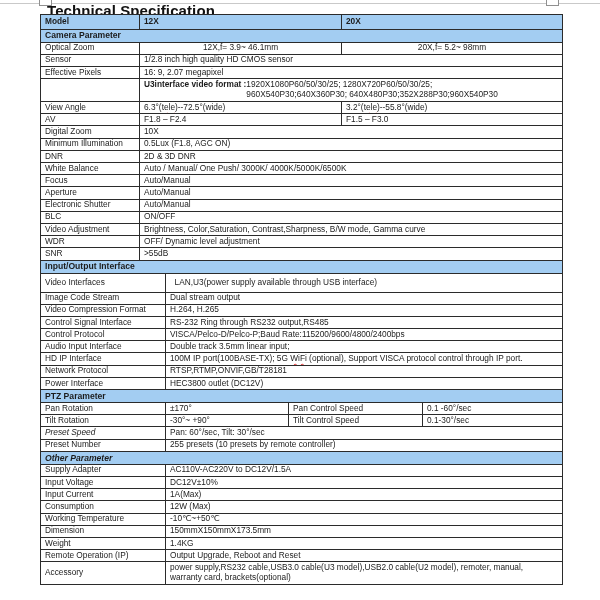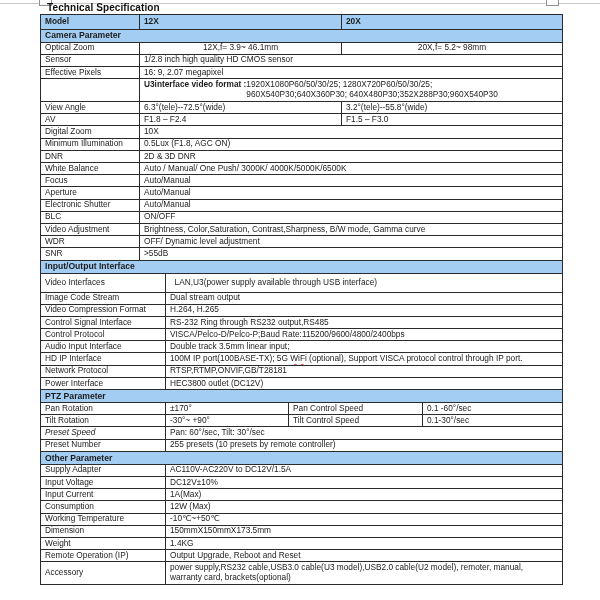--- a/index.html
+++ b/index.html
@@ -8,21 +8,21 @@
     font-family:"Liberation Sans","DejaVu Sans",sans-serif;
     color:#1c1c1c;overflow:hidden;
   }
   
   .top-line{position:absolute;left:0;top:3px;width:600px;height:1px;background:#c9c9c9;}
   .handle{position:absolute;top:0;width:11px;height:5px;background:#fff;border:1px solid #909090;border-top:none;}
   .handle.left{left:39px;}
   .handle.right{left:546px;}
 
   .doc-title{
-    position:absolute;left:47px;top:2px;font-size:10px;font-weight:bold;color:#111;
+    position:absolute;left:47px;top:2px;font-size:15px;font-weight:bold;color:#111;
     letter-spacing:0.1px;
   }
 
   .tbl{
     position:absolute;left:40px;top:14px;width:523px;
     border:1px solid var(--border,#2b2b2b);box-sizing:border-box;background:#fff;
   }
   .row{display:flex;box-sizing:border-box;height:12.2px;border-bottom:1px solid var(--border,#2b2b2b);}
   .row:last-child{border-bottom:none;}
   .row.header{height:14.5px;}
@@ -190,21 +190,21 @@
     </div>
     <div class="row">
       <div class="cell" style="width: 125px; font-style: italic;">Preset Speed</div>
       <div class="cell" style="width: 396px;">Pan: 60°/sec, Tilt: 30°/sec</div>
     </div>
     <div class="row">
       <div class="cell" style="width: 125px;">Preset Number</div>
       <div class="cell" style="width: 396px;">255 presets (10 presets by remote controller)</div>
     </div>
     <div class="row section">
-      <div class="cell" style="width: 521px;">Other Parameter</div>
+      <div class="cell" style="width: 521px; font-style: italic;">Other Parameter</div>
     </div>
     <div class="row">
       <div class="cell" style="width: 125px;">Supply Adapter</div>
       <div class="cell" style="width: 396px;">AC110V-AC220V to DC12V/1.5A</div>
     </div>
     <div class="row">
       <div class="cell" style="width: 125px;">Input Voltage</div>
       <div class="cell" style="width: 396px;">DC12V±10%</div>
     </div>
     <div class="row">

